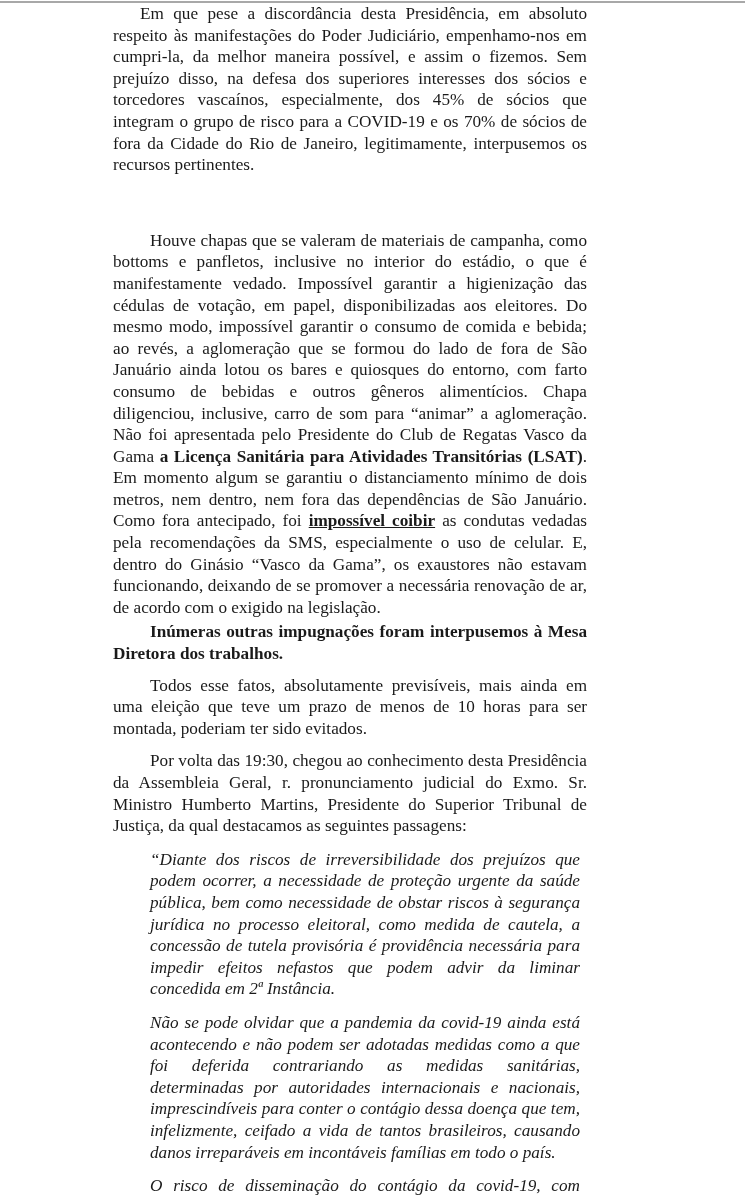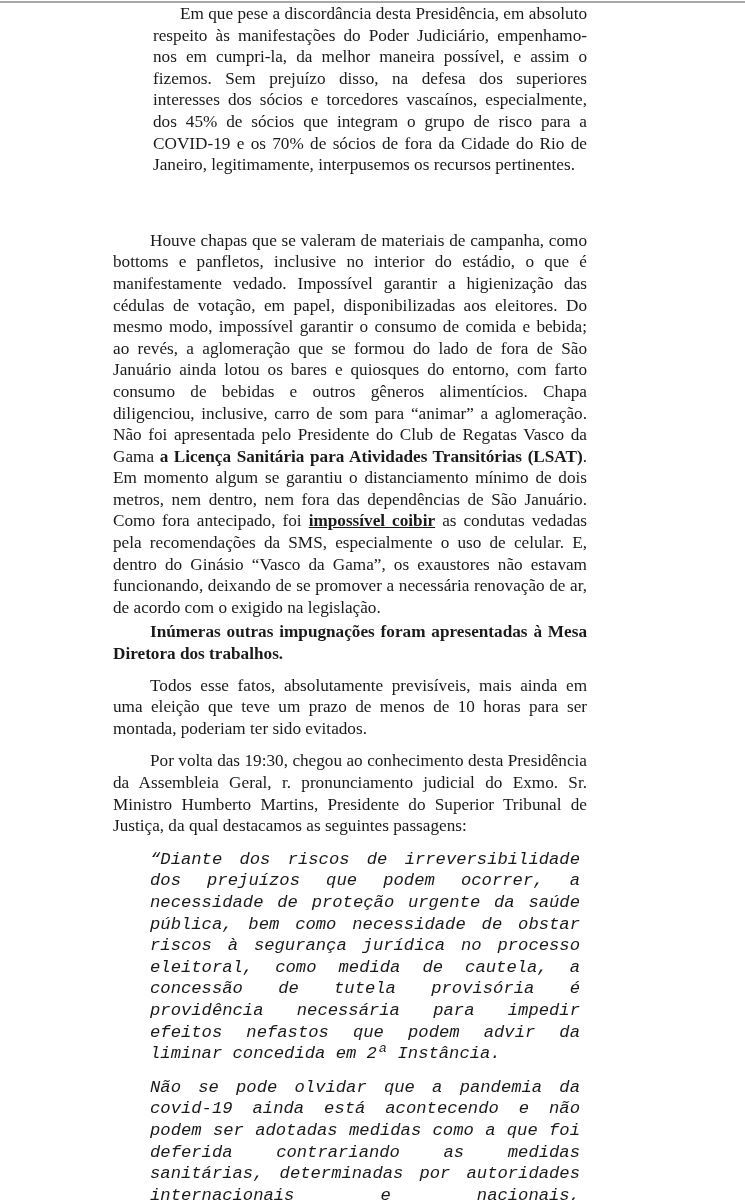--- a/index.html
+++ b/index.html
@@ -5,43 +5,43 @@
   html, body { margin: 0; padding: 0; }
   body {
     width: 745px; height: 1200px; background: #ffffff; overflow: hidden;
     position: relative;
     font-family: "Liberation Serif", "DejaVu Serif", serif;
     color: #1a1a1a;
   }
   .top-rule { position: absolute; left: 0; top: 1px; width: 745px; height: 2px; background: #a8a8a8; }
   .page { position: absolute; left: 113px; top: 3px; width: 474px; }
   p { margin: 0; font-size: 17.2px; line-height: 21.6px; text-align: justify; text-indent: 37px; }
-  .p1 { margin-top: 0; text-indent: 27px; margin-left: 40px; }
+  .p1 { margin-top: 0; text-indent: 27px; }
   .p2 { margin-top: 54px; }
   .p3 { margin-top: 3px; font-weight: bold; }
   .p4 { margin-top: 10px; }
   .p5 { margin-top: 11px; }
-  .quote { margin-left: 37px; margin-right: 7px; font-style: italic; text-indent: 0; font-family: Liberation Mono, monospace; }
+  .quote { margin-left: 37px; margin-right: 7px; font-style: italic; text-indent: 0; }
   .q1 { margin-top: 12px; }
   .q2 { margin-top: 12px; }
   .q3 { margin-top: 12px; }
   b { font-weight: bold; }
   u.bu { font-weight: bold; text-decoration: underline; }
 </style>
 </head>
 <body>
 
 <div class="top-rule"></div>
 
 <div class="page">
   <p class="p1">Em que pese a discordância desta Presidência, em absoluto respeito às manifestações do Poder Judiciário, empenhamo-nos em cumpri-la, da melhor maneira possível, e assim o fizemos. Sem prejuízo disso, na defesa dos superiores interesses dos sócios e torcedores vascaínos, especialmente, dos 45% de sócios que integram o grupo de risco para a COVID-19 e os 70% de sócios de fora da Cidade do Rio de Janeiro, legitimamente, interpusemos os recursos pertinentes.</p>
 
   <p class="p2"><span>Houve chapas que se valeram de materiais de campanha, como bottoms e panfletos, inclusive no interior do estádio, o que é manifestamente vedado. Impossível garantir a higienização das cédulas de votação, em papel, disponibilizadas aos eleitores. Do mesmo modo, impossível garantir o consumo de comida e bebida; ao revés, a aglomeração que se formou do lado de fora de São Januário ainda lotou os bares e quiosques do entorno, com farto consumo de bebidas e outros gêneros alimentícios. Chapa diligenciou, inclusive, carro de som para “animar” a aglomeração. Não foi apresentada pelo Presidente do Club de Regatas Vasco da Gama </span><b>a Licença Sanitária para Atividades Transitórias (LSAT)</b><span>. Em momento algum se garantiu o distanciamento mínimo de dois metros, nem dentro, nem fora das dependências de São Januário. Como fora antecipado, foi </span><u class="bu">impossível coibir</u><span> as condutas vedadas pela  recomendações da SMS, especialmente o uso de celular. E, dentro do Ginásio “Vasco da Gama”, os exaustores não estavam funcionando, deixando de se promover a necessária renovação de ar, de acordo com o exigido na legislação.</span></p>
 
-  <p class="p3">Inúmeras outras impugnações foram apresentadas à Mesa Diretora dos trabalhos.</p>
+  <p class="p3">Inúmeras outras impugnações foram interpusemos à Mesa Diretora dos trabalhos.</p>
 
   <p class="p4">Todos esse fatos, absolutamente previsíveis, mais ainda em uma eleição que teve um prazo de menos de 10 horas para ser montada, poderiam ter sido evitados.</p>
 
   <p class="p5">Por volta das 19:30, chegou ao conhecimento desta Presidência da Assembleia Geral, r. pronunciamento judicial do Exmo. Sr. Ministro Humberto Martins, Presidente do Superior Tribunal de Justiça, da qual destacamos as seguintes passagens:</p>
 
   <p class="quote q1">“Diante dos riscos de irreversibilidade dos prejuízos que podem ocorrer, a necessidade de proteção urgente da saúde pública, bem como necessidade de obstar riscos à segurança jurídica no processo eleitoral, como medida de cautela, a concessão de tutela provisória é providência necessária para impedir efeitos nefastos que podem advir da liminar concedida em 2ª Instância.</p>
   <p class="quote q2">Não se pode olvidar que a pandemia da covid-19 ainda está acontecendo e não podem ser adotadas medidas como a que foi deferida contrariando as medidas sanitárias, determinadas por autoridades internacionais e nacionais, imprescindíveis para conter o contágio dessa doença que tem, infelizmente, ceifado a vida de tantos brasileiros, causando danos irreparáveis em incontáveis famílias em todo o país.</p>
   <p class="quote q3">O risco de disseminação do contágio da covid-19, com consequências graves que poderão ser percebidas em futuro breve, impõe, portanto, pela emergência sanitária do caso posto para apreciação, o deferimento da tutela provisória pedida. Ademais, não custa destacar que, no atual contexto pandêmico, a virtualização de reuniões, sessões, votações etc., tornou-se importante ferramenta para frear o avanço do contágio, tão nefasto, da covid-19.</p>
 </div>
 

